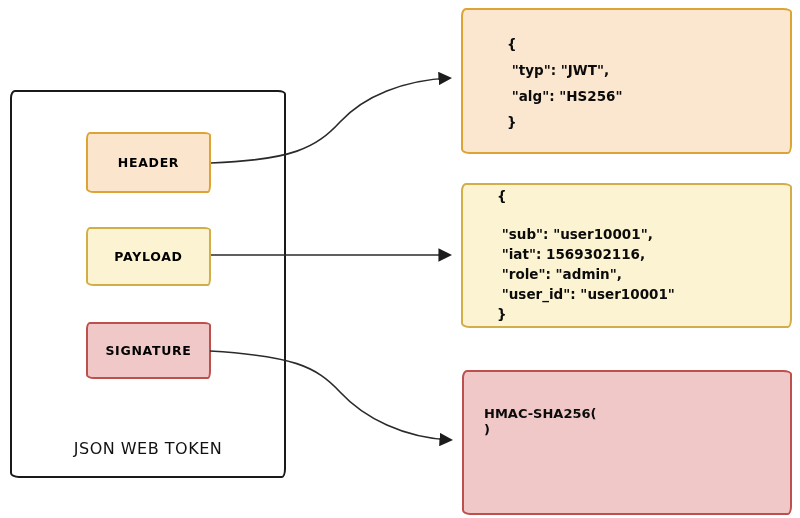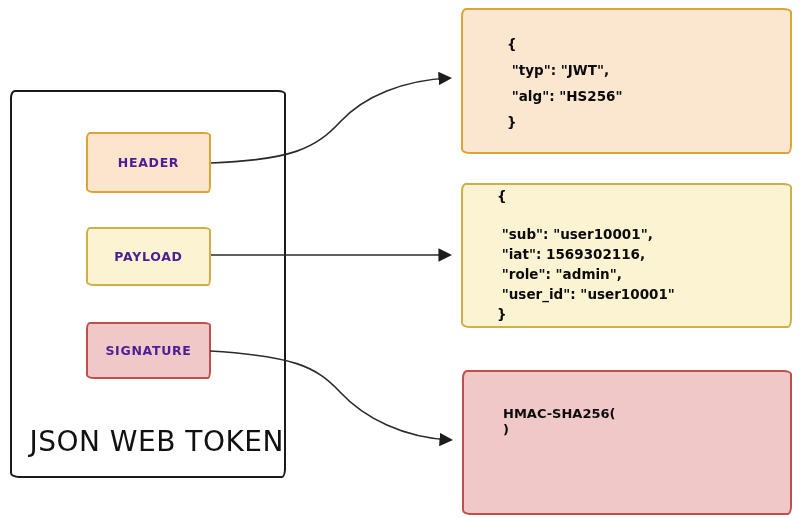--- a/index.html
+++ b/index.html
@@ -28,37 +28,37 @@
     width: 276px; height: 388px;
     border: 2.5px solid #1a1a1a;
     border-radius: 5px 8px 4px 9px / 8px 4px 9px 5px;
     box-sizing: border-box;
     z-index: 1;
     background: #ffffff;
   }
   .outer-title {
     position: absolute;
     left: 0; right: 0; bottom: 18px;
-    text-align: right;
-    font-size: 28px;
+    text-align: center;
+    font-size: 16px;
     letter-spacing: 0.5px;
     color: #111111;
   }
 
   
   .part-box {
     position: absolute;
     display: flex;
     align-items: center;
     justify-content: center;
     box-sizing: border-box;
     font-weight: bold;
     font-size: 12.5px;
     letter-spacing: 0.7px;
-    color: #4c1d95;
+    color: #000000;
     z-index: 2;
     border-radius: 4px 7px 3px 8px / 7px 3px 8px 4px;
   }
   .part-header    { left: 86px; top: 132px; width: 125px; height: 61px; background: #fbe6cd; border: 2.5px solid #dda435; }
   .part-payload   { left: 86px; top: 227px; width: 125px; height: 59px; background: #fcf3d2; border: 2.5px solid #d1ae46; }
   .part-signature { left: 86px; top: 322px; width: 125px; height: 57px; background: #f1c8c8; border: 2.5px solid #bd504d; }
 
   
   .code-box {
     position: absolute;
@@ -86,21 +86,21 @@
     padding: 1px 8px 0 34px;
     font-size: 13.5px;
     line-height: 20px;
   }
   .code-payload .gap { margin-top: 18px; }
   .code-signature {
     left: 462px; top: 370px;
     width: 330px; height: 145px;
     background: #f1c8c8;
     border: 2.5px solid #bd504d;
-    padding: 34px 6px 0 39px;
+    padding: 34px 6px 0 20px;
     font-size: 13px;
     line-height: 15.5px;
   }
 </style>
 </head>
 <body>
 
 <div class="canvas">
 
   <svg class="arrows" viewBox="0 0 800 518" xmlns="http://www.w3.org/2000/svg" aria-hidden="true">

